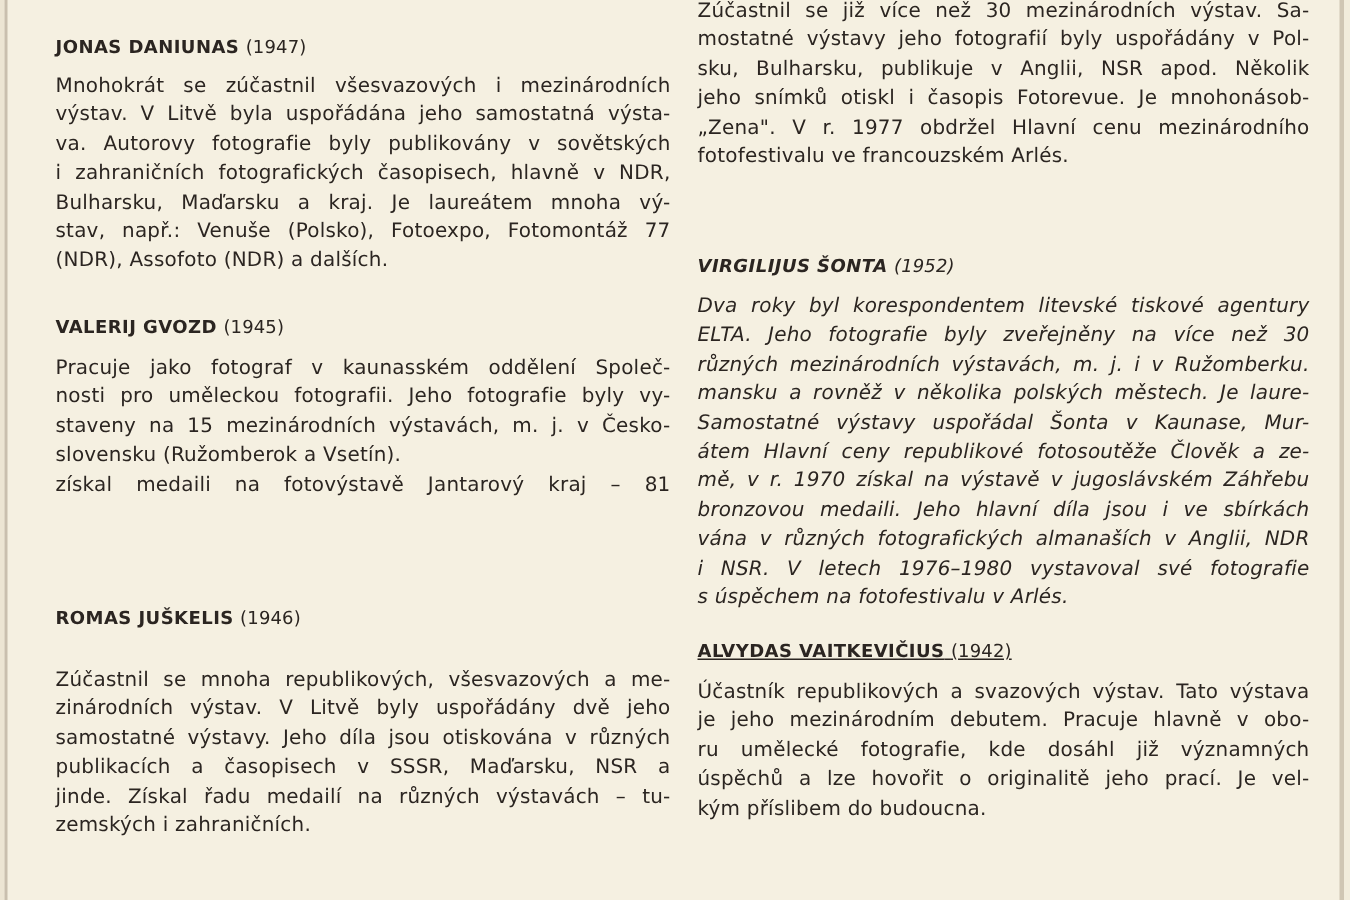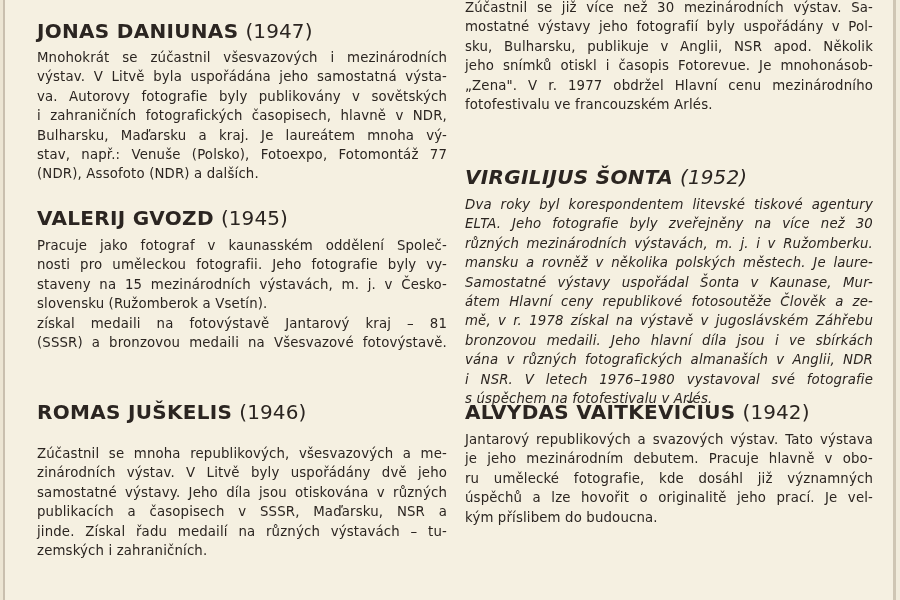--- a/index.html
+++ b/index.html
@@ -46,21 +46,21 @@
     .col-left { left: 37px; width: 410px; }
     .col-right { left: 465px; width: 408px; }
 
     .entry {
       position: absolute;
       left: 0;
       width: 100%;
     }
     .entry-heading {
       margin: 0;
-      font-size: 20px;
+      font-size: 12px;
       line-height: 18px;
       white-space: nowrap;
       letter-spacing: 0.1px;
     }
     .entry-name {
       font-weight: bold;
       letter-spacing: 0.3px;
     }
     .entry-year {
       font-weight: normal;
@@ -116,21 +116,20 @@
     <h2 class="entry-heading">
       <span class="entry-name">VALERIJ GVOZD</span>
       <span class="entry-year">(1945)</span>
     </h2>
     <p class="entry-body" style="top:27px;">
       <span class="line">Pracuje jako fotograf v kaunasském oddělení Společ-</span>
       <span class="line">nosti pro uměleckou fotografii. Jeho fotografie byly vy-</span>
       <span class="line">staveny na 15 mezinárodních výstavách, m. j. v Česko-</span>
       <span class="line last">slovensku (Ružomberok a Vsetín).</span>
       <span class="line">získal medaili na fotovýstavě Jantarový kraj – 81</span>
-      <span class="line">(SSSR) a bronzovou medaili na Všesvazové fotovýstavě.</span>
     </p>
   </section>
 
   <section class="entry" style="top:403px;">
     <h2 class="entry-heading">
       <span class="entry-name">ROMAS JUŠKELIS</span>
       <span class="entry-year">(1946)</span>
     </h2>
     <p class="entry-body" style="top:41px;">
       <span class="line">Zúčastnil se mnoha republikových, všesvazových a me-</span>
@@ -161,34 +160,34 @@
       <span class="entry-name">VIRGILIJUS ŠONTA</span>
       <span class="entry-year">(1952)</span>
     </h2>
     <p class="entry-body" style="top:27px;">
       <span class="line">Dva roky byl korespondentem litevské tiskové agentury</span>
       <span class="line">ELTA. Jeho fotografie byly zveřejněny na více než 30</span>
       <span class="line">různých mezinárodních výstavách, m. j. i v Ružomberku.</span>
       <span class="line">mansku a rovněž v několika polských městech. Je laure-</span>
       <span class="line">Samostatné výstavy uspořádal Šonta v Kaunase, Mur-</span>
       <span class="line">átem Hlavní ceny republikové fotosoutěže Člověk a ze-</span>
-      <span class="line">mě, v r. 1978 získal na výstavě v jugoslávském Záhřebu</span>
+      <span class="line">mě, v r. 1970 získal na výstavě v jugoslávském Záhřebu</span>
       <span class="line">bronzovou medaili. Jeho hlavní díla jsou i ve sbírkách</span>
       <span class="line">vána v různých fotografických almanaších v Anglii, NDR</span>
       <span class="line">i NSR. V letech 1976–1980 vystavoval své fotografie</span>
       <span class="line last">s úspěchem na fotofestivalu v Arlés.</span>
     </p>
   </section>
 
-  <section class="entry" style="top:403px;">
+  <section class="entry" style="top:425px;text-decoration:underline;">
     <h2 class="entry-heading">
       <span class="entry-name">ALVYDAS VAITKEVIČIUS</span>
       <span class="entry-year">(1942)</span>
     </h2>
     <p class="entry-body" style="top:27px;">
-      <span class="line">Jantarový republikových a svazových výstav. Tato výstava</span>
+      <span class="line">Účastník republikových a svazových výstav. Tato výstava</span>
       <span class="line">je jeho mezinárodním debutem. Pracuje hlavně v obo-</span>
       <span class="line">ru umělecké fotografie, kde dosáhl již významných</span>
       <span class="line">úspěchů a lze hovořit o originalitě jeho prací. Je vel-</span>
       <span class="line last">kým příslibem do budoucna.</span>
     </p>
   </section>
 </div>
 
 </body></html>

